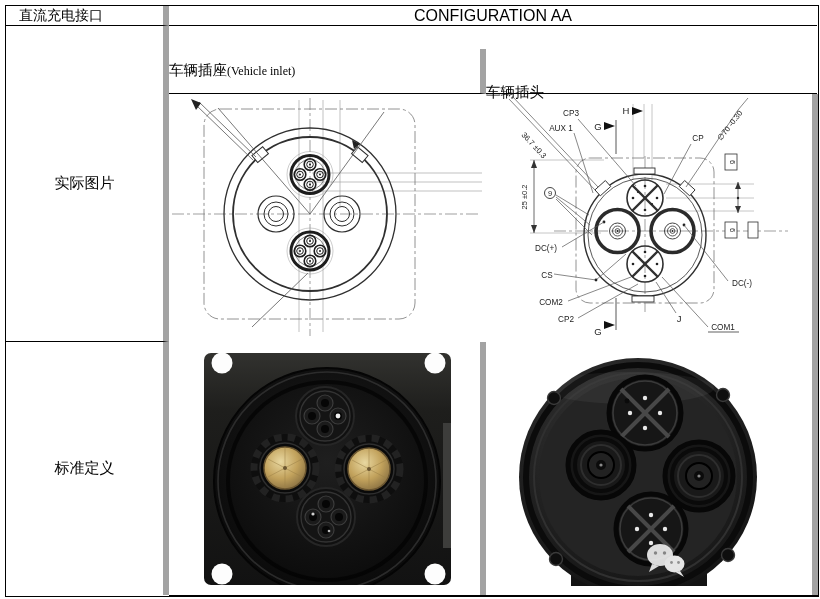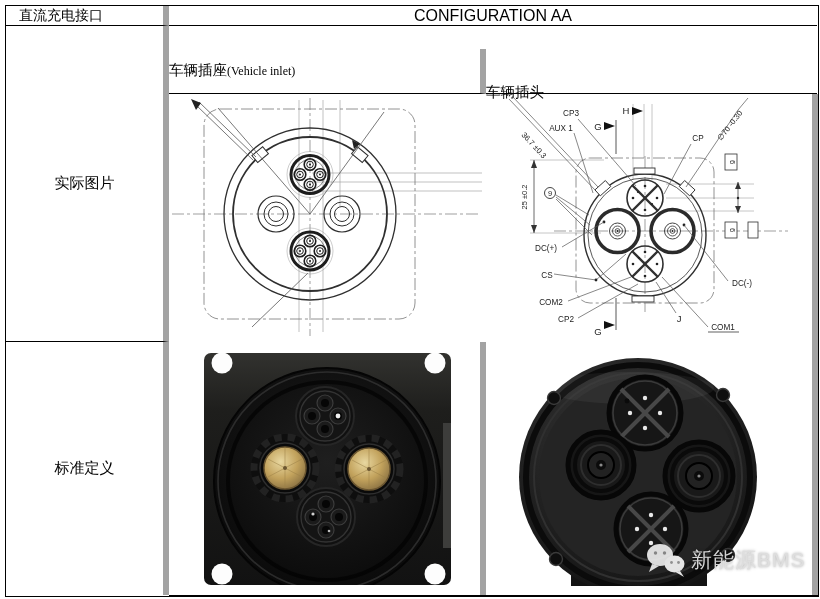--- a/index.html
+++ b/index.html
@@ -466,18 +466,17 @@
         <svg width="40" height="36" viewBox="0 0 40 36" opacity="0.92">
           <ellipse cx="14" cy="13" rx="13" ry="11" fill="#ededed"></ellipse>
           <polygon points="6,22 3,30 13,24" fill="#ededed"></polygon>
           <ellipse cx="28.5" cy="22" rx="10" ry="8.5" fill="#f6f6f6"></ellipse>
           <polygon points="34,29 38,35 29.5,30" fill="#f6f6f6"></polygon>
           <circle cx="9.5" cy="11" r="1.7" fill="#8f8f8f"></circle>
           <circle cx="18.5" cy="11" r="1.7" fill="#8f8f8f"></circle>
           <circle cx="25.5" cy="20.5" r="1.4" fill="#9a9a9a"></circle>
           <circle cx="32.5" cy="20.5" r="1.4" fill="#9a9a9a"></circle>
         </svg>
-        <span class="wm-text">新能源BMS</span>
       </div>
     </div>
 
   </div>
 </div>
 
 </body></html>

